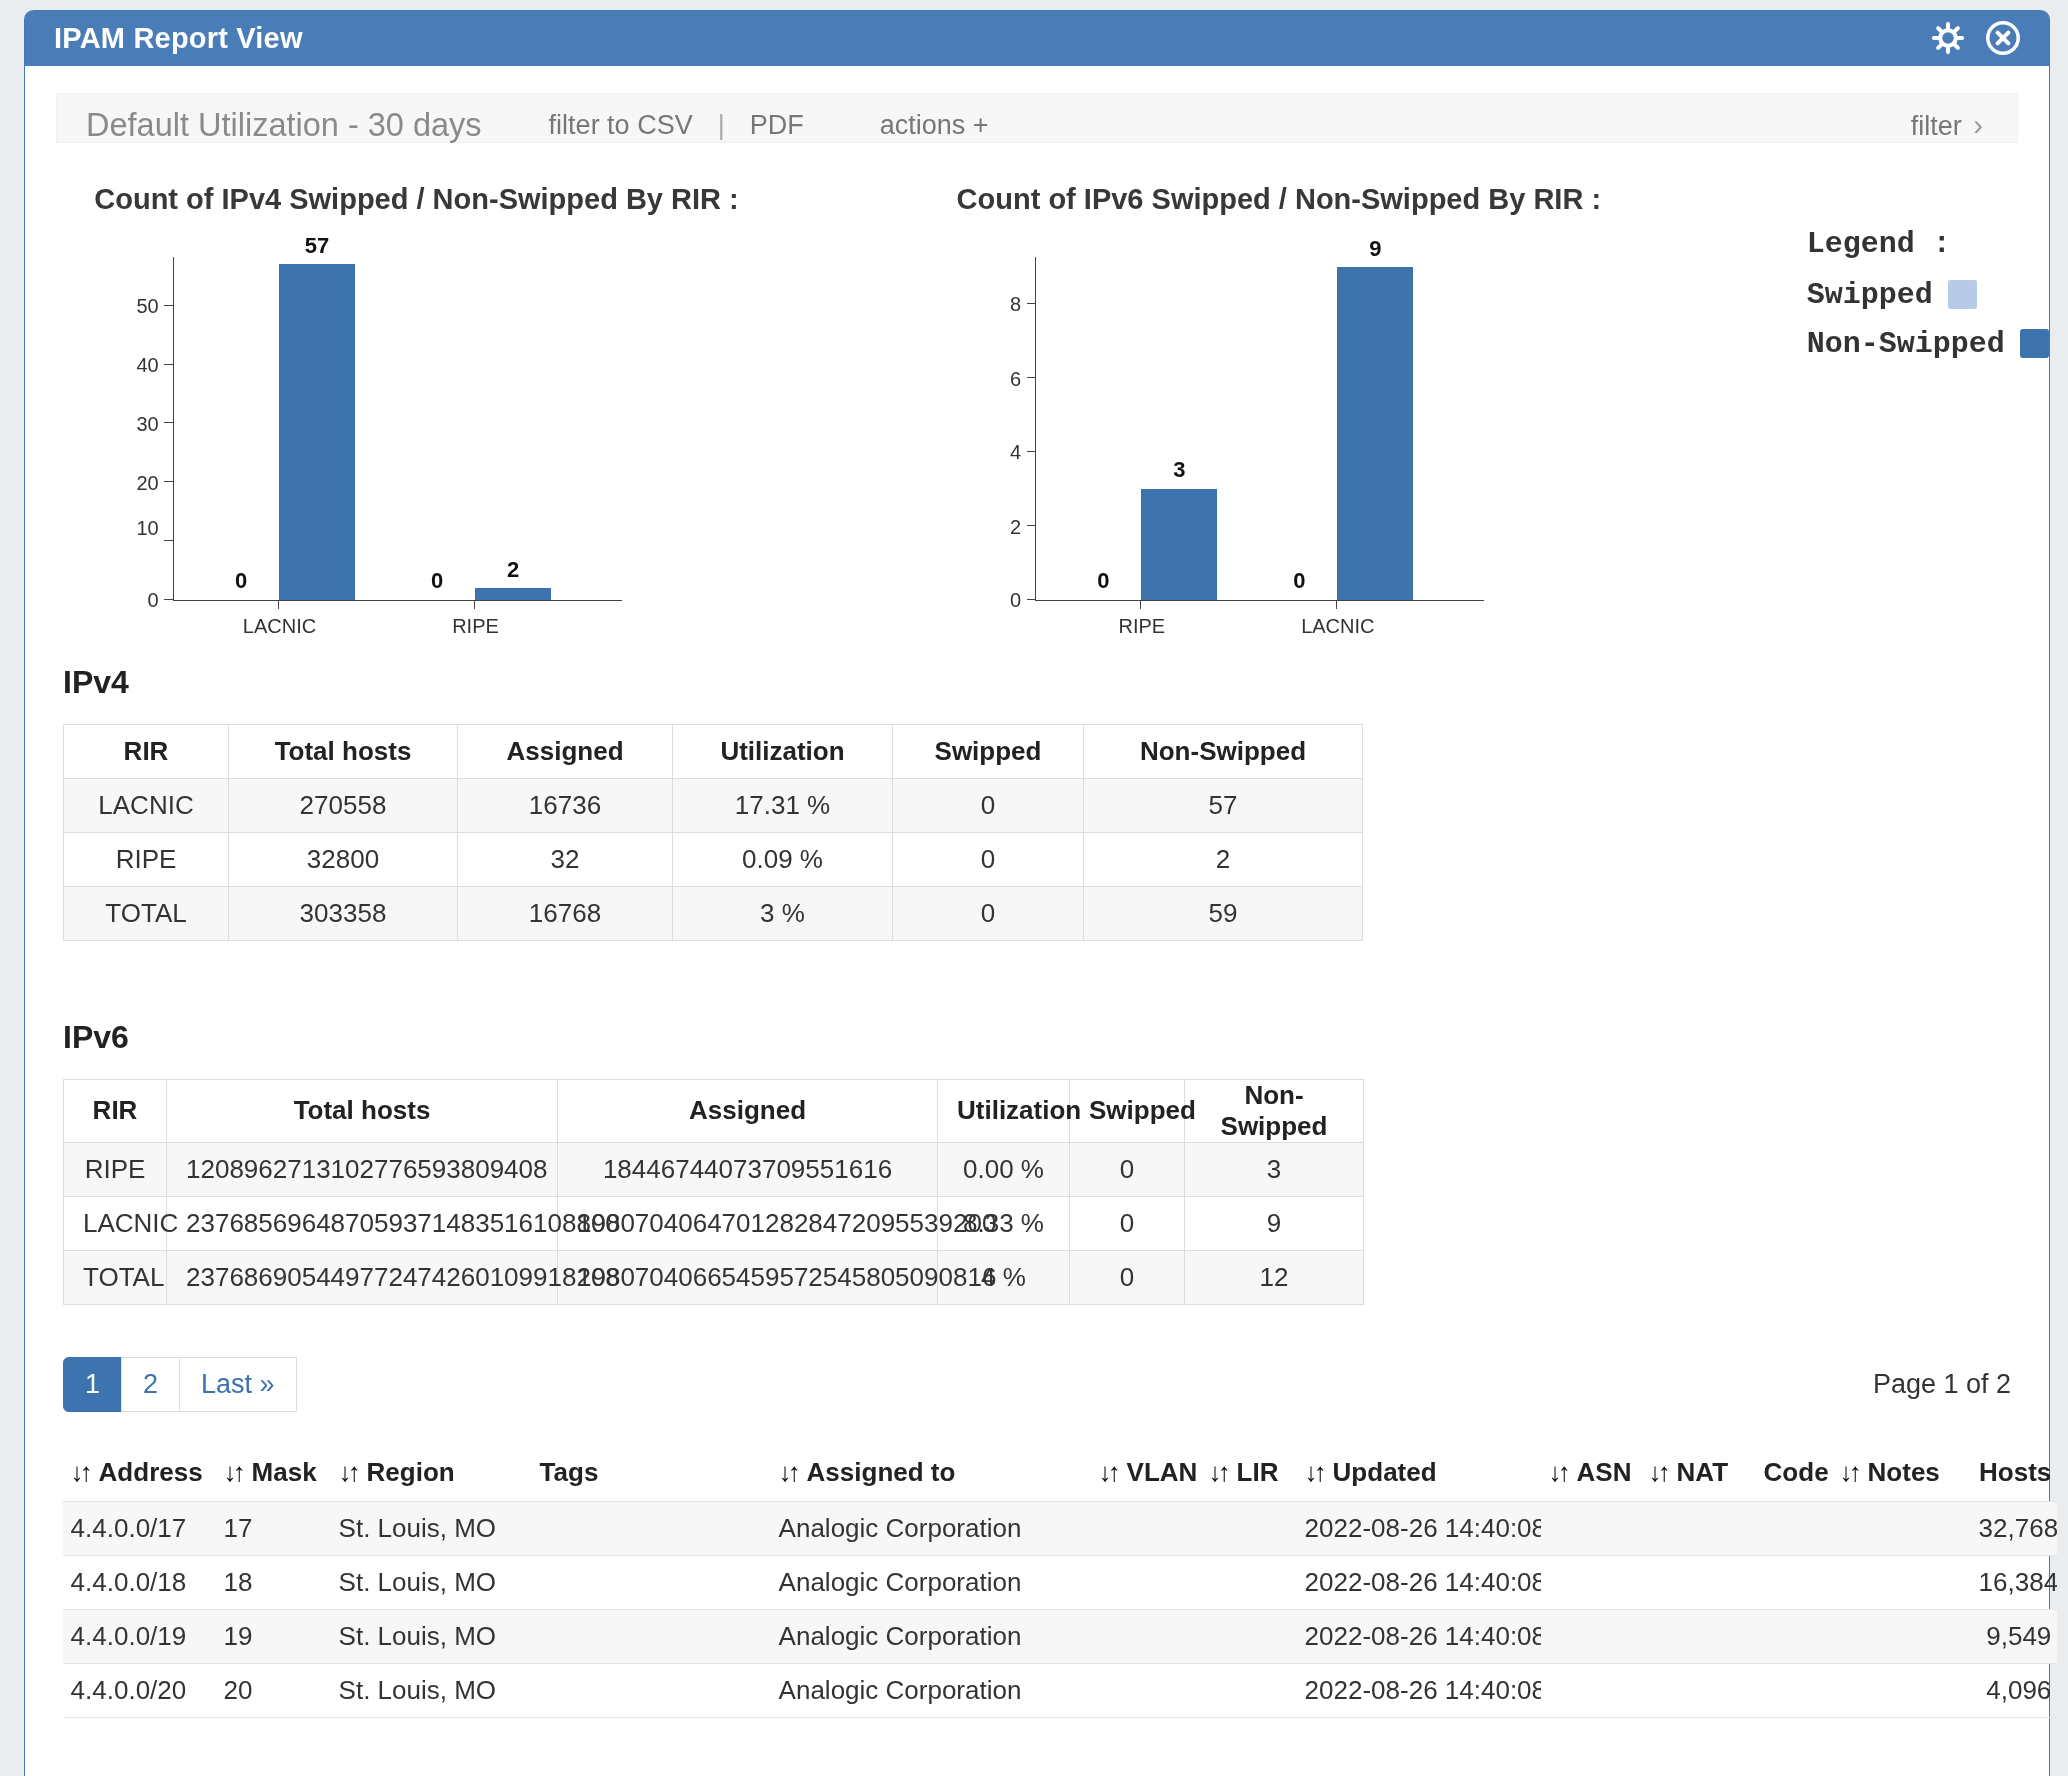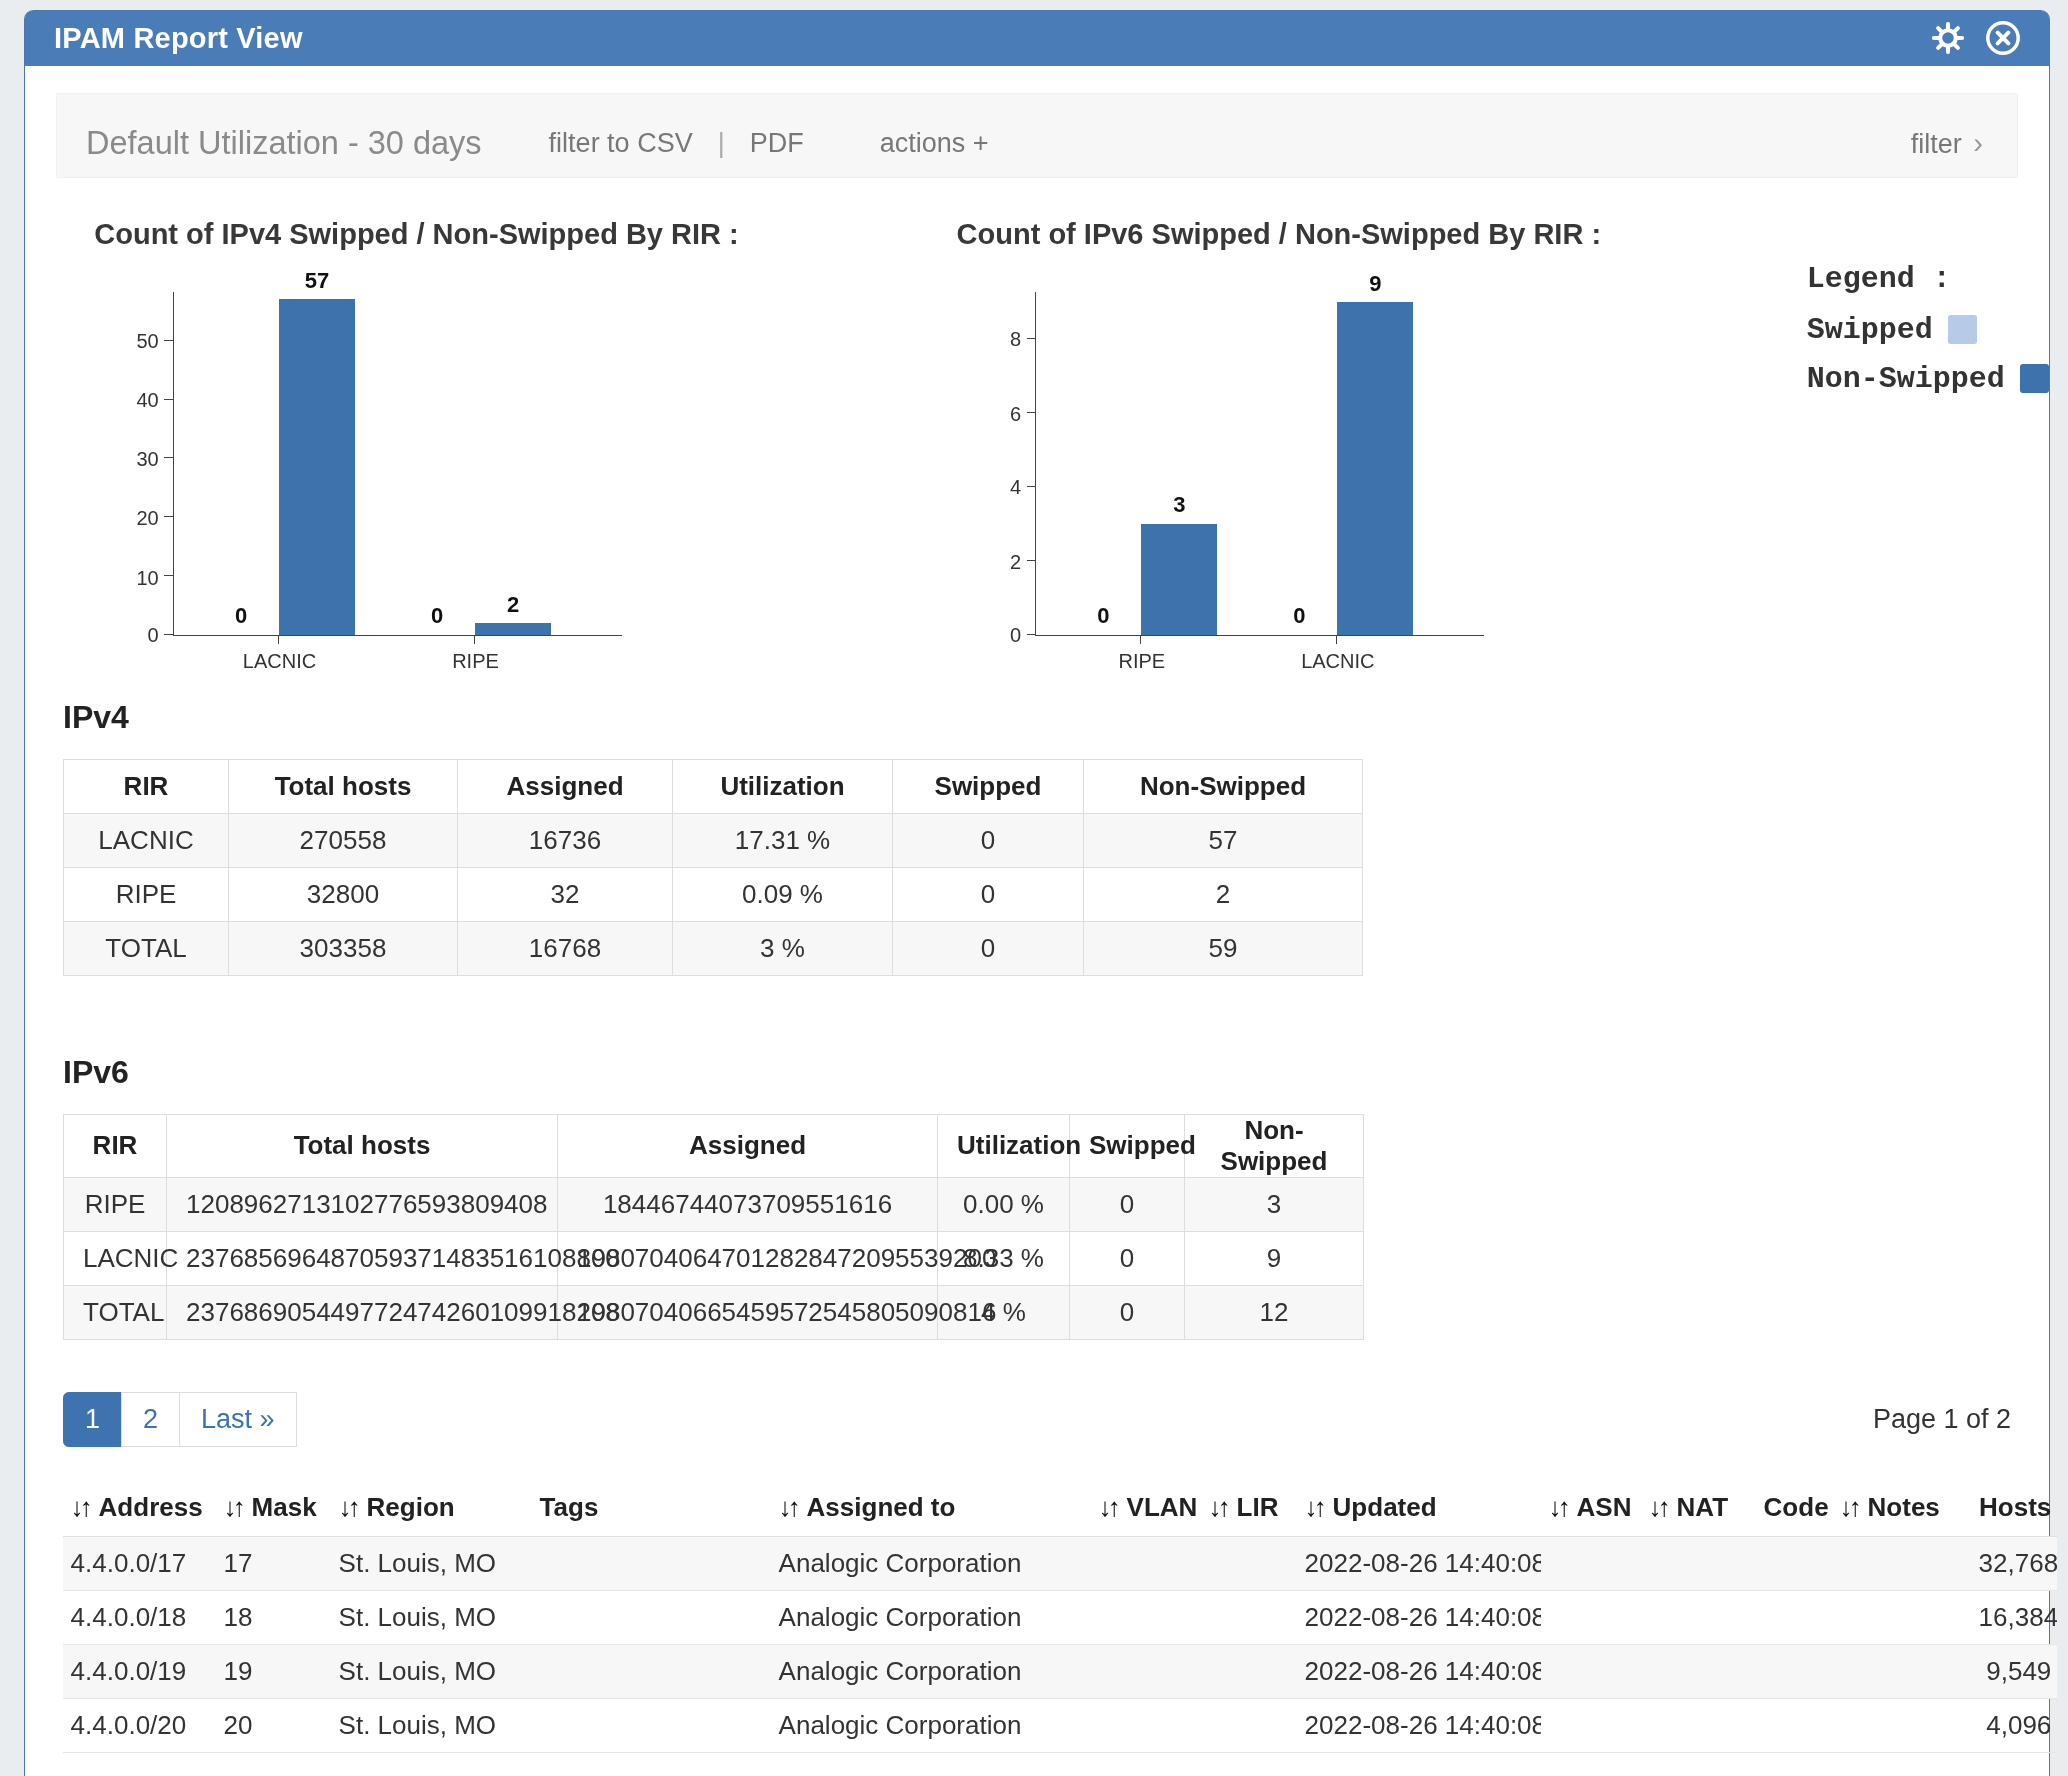--- a/index.html
+++ b/index.html
@@ -17,21 +17,21 @@
   
   .titlebar {
     height:55px; background:#4a7cb8; border-radius:7.6px 7.6px 0 0;
     display:flex; align-items:center; padding:0 27px 0 29px;
   }
   .titlebar .wtitle { color:#fff; font-size:29px; font-weight:bold; letter-spacing:0.2px; }
   .titlebar .spacer { flex:1; }
   .tb-icon { width:38px; height:38px; display:flex; align-items:center; justify-content:center; cursor:pointer; margin-left:17px; }
   
   .toolbar {
-    margin:27px 31px 0 31px; height:85px; background:#f7f7f7;
+    margin:27px 31px 0 31px; height:50px; background:#f7f7f7;
     border:1px solid #f1f1f1; border-radius:1px;
     display:flex; align-items:center; padding:16px 34px 0 29px;
   }
   .toolbar .rep-title { font-size:32.5px; color:#8a8a8a; margin-right:67px; }
   .toolbar .tlink { font-size:27px; color:#777; cursor:pointer; }
   .toolbar .pipe { color:#aaa; font-size:27px; margin:0 25px; }
   .toolbar .gap { width:76px; }
   .toolbar .spacer { flex:1; }
   .toolbar .filter { font-size:27px; color:#777; cursor:pointer; }
   .toolbar .filter .chev { color:#999; margin-left:11.5px; font-size:29px; }
@@ -143,21 +143,21 @@
     <span class="filter"><span>filter</span><span class="chev">›</span></span>
   </div>
 
   <div class="charts-row">
     <div class="chart-block">
       <div class="chart-title">Count of IPv4 Swipped / Non-Swipped By RIR :</div>
       <div class="plot">
           <div class="ytick" style="bottom:0px"></div>
           <div class="ylab" style="bottom:-12.4px">0</div>
           <div class="ytick" style="bottom:59px"></div>
-          <div class="ylab" style="bottom:45px">10</div>
+          <div class="ylab" style="bottom:60px">10</div>
           <div class="ytick" style="bottom:118px"></div>
           <div class="ylab" style="bottom:105px">20</div>
           <div class="ytick" style="bottom:177px"></div>
           <div class="ylab" style="bottom:164px">30</div>
           <div class="ytick" style="bottom:235px"></div>
           <div class="ylab" style="bottom:223px">40</div>
           <div class="ytick" style="bottom:294px"></div>
           <div class="ylab" style="bottom:282px">50</div>
           <div class="xtick" style="left:104px"></div>
           <div class="xlab" style="left:48px">LACNIC</div>

